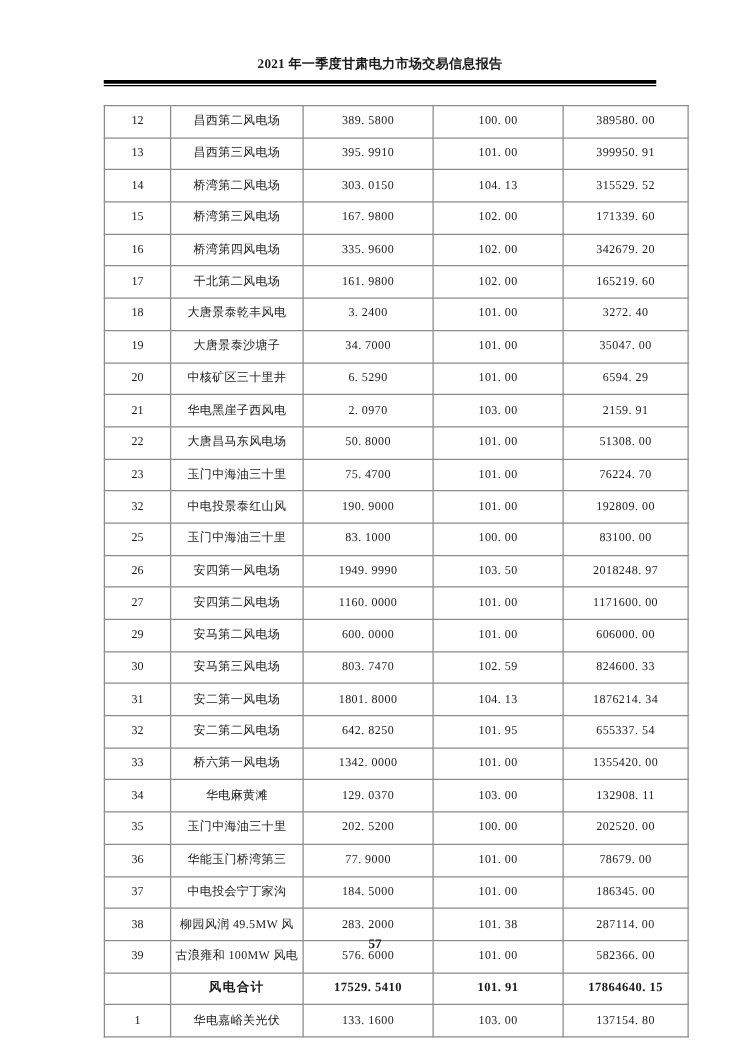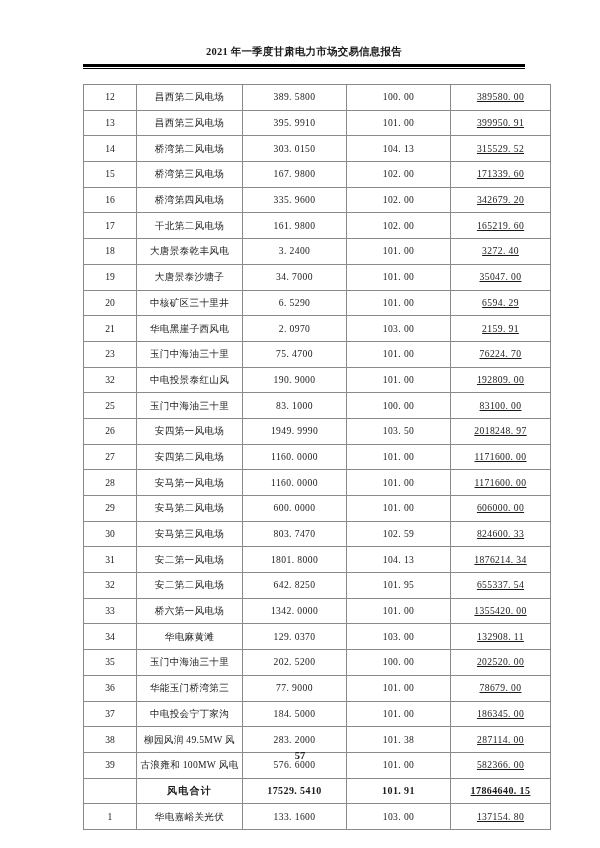--- a/index.html
+++ b/index.html
@@ -75,21 +75,21 @@
     vertical-align: middle;
     font-size: 9.6px;
     line-height: 12px;
     white-space: nowrap;
     overflow: hidden;
   }
   td.c-idx   { width: 48px;  }
   td.c-name  { width: 101px; letter-spacing: .3px; }
   td.c-qty   { width: 99px;  letter-spacing: .4px; }
   td.c-price { width: 99px;  letter-spacing: .4px; }
-  td.c-amt   { width: 95px;  letter-spacing: .4px; text-decoration: underline; }
+  td.c-amt   { width: 95px;  letter-spacing: .4px; }
 
   tr.total-row td {
     font-weight: bold;
     font-size: 10px;
   }
   tr.total-row td.c-name { letter-spacing: 1.2px; margin-left: 32px; }
 
   
   table.data-table {
     border: 1px solid #6e6e6e;
@@ -185,20 +185,27 @@
             <td class="c-amt">6594. 29</td>
           </tr>
           <tr>
             <td class="c-idx">21</td>
             <td class="c-name">华电黑崖子西风电</td>
             <td class="c-qty">2. 0970</td>
             <td class="c-price">103. 00</td>
             <td class="c-amt">2159. 91</td>
           </tr>
           <tr>
+            <td class="c-idx">22</td>
+            <td class="c-name">大唐昌马东风电场</td>
+            <td class="c-qty">50. 8000</td>
+            <td class="c-price">101. 00</td>
+            <td class="c-amt">51308. 00</td>
+          </tr>
+          <tr>
             <td class="c-idx">23</td>
             <td class="c-name">玉门中海油三十里</td>
             <td class="c-qty">75. 4700</td>
             <td class="c-price">101. 00</td>
             <td class="c-amt">76224. 70</td>
           </tr>
           <tr>
             <td class="c-idx">32</td>
             <td class="c-name">中电投景泰红山风</td>
             <td class="c-qty">190. 9000</td>
@@ -215,27 +222,20 @@
           <tr>
             <td class="c-idx">26</td>
             <td class="c-name">安四第一风电场</td>
             <td class="c-qty">1949. 9990</td>
             <td class="c-price">103. 50</td>
             <td class="c-amt">2018248. 97</td>
           </tr>
           <tr>
             <td class="c-idx">27</td>
             <td class="c-name">安四第二风电场</td>
-            <td class="c-qty">1160. 0000</td>
-            <td class="c-price">101. 00</td>
-            <td class="c-amt">1171600. 00</td>
-          </tr>
-          <tr>
-            <td class="c-idx">28</td>
-            <td class="c-name">安马第一风电场</td>
             <td class="c-qty">1160. 0000</td>
             <td class="c-price">101. 00</td>
             <td class="c-amt">1171600. 00</td>
           </tr>
           <tr>
             <td class="c-idx">29</td>
             <td class="c-name">安马第二风电场</td>
             <td class="c-qty">600. 0000</td>
             <td class="c-price">101. 00</td>
             <td class="c-amt">606000. 00</td>

